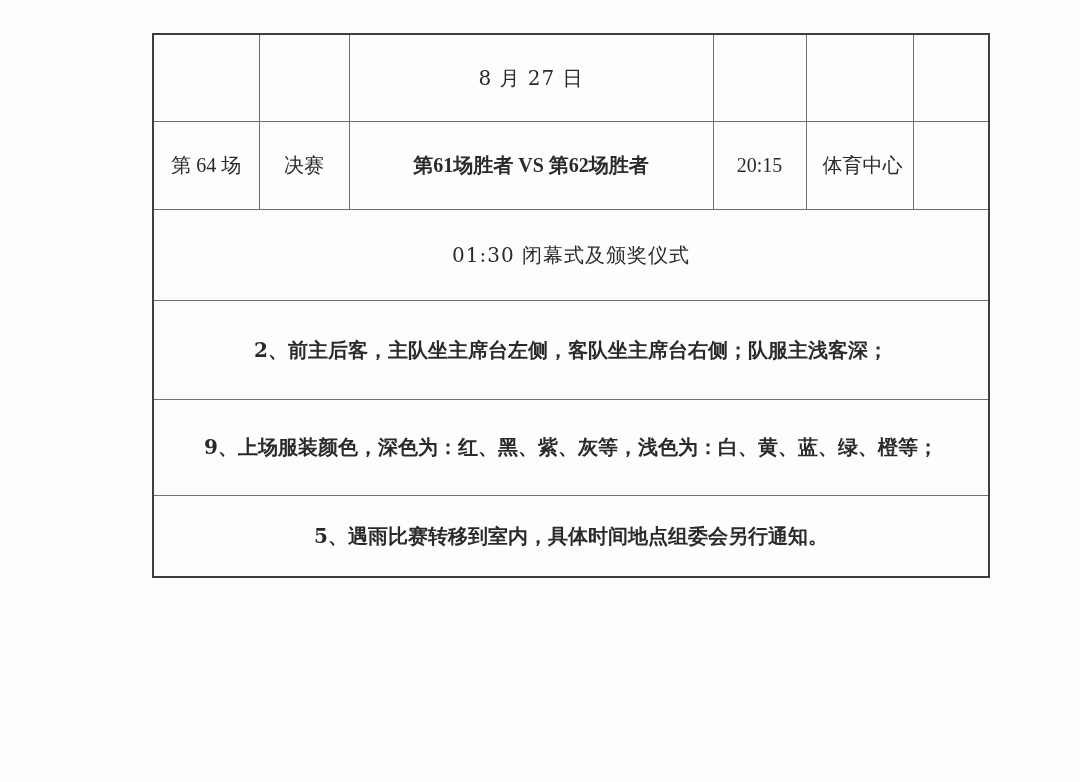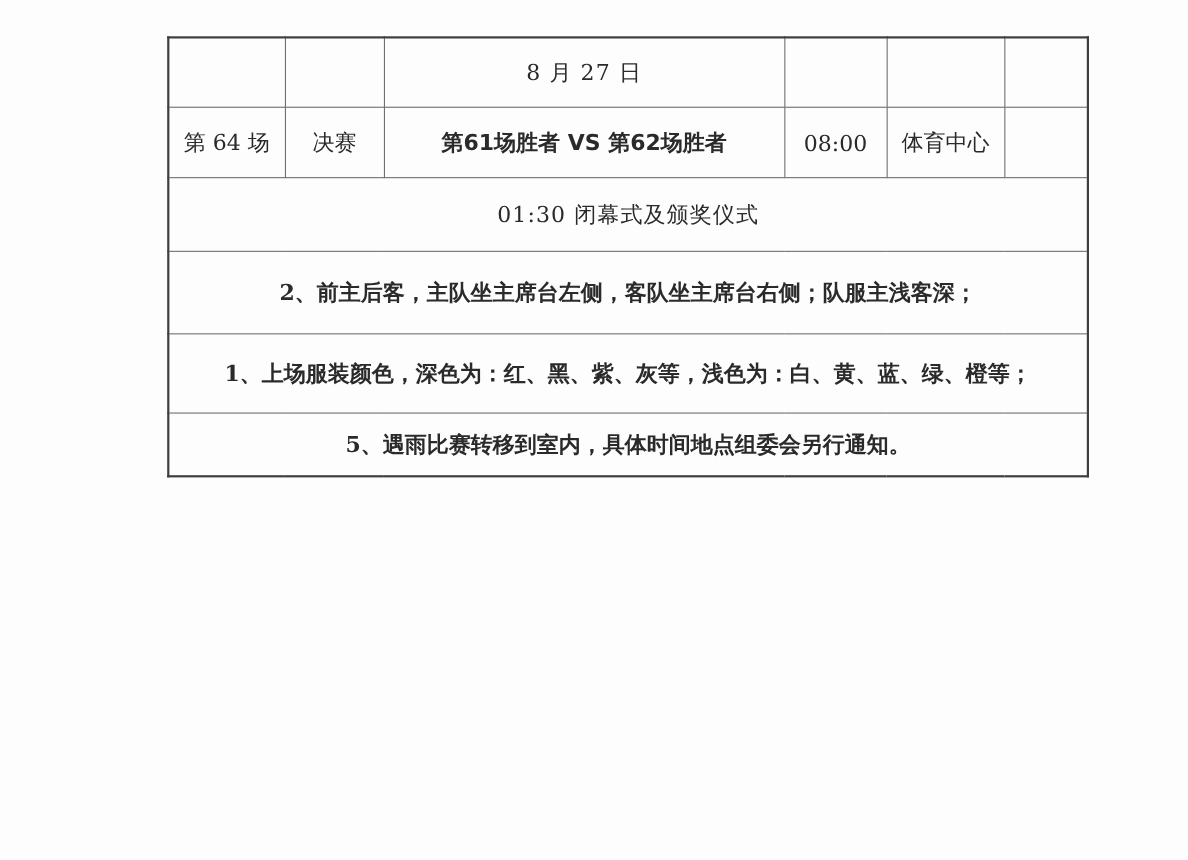--- a/index.html
+++ b/index.html
@@ -24,35 +24,35 @@
     border-collapse: collapse;
     table-layout: fixed;
     border: 2px solid #3e3e3e;
   }
   table.schedule td {
     border: 1px solid #6f6f6f;
     text-align: center;
     vertical-align: middle;
     font-size: 20px;
     color: #2a2a2a;
-    padding: 4px;
+    padding: 16px;
     overflow: hidden;
     white-space: nowrap;
   }
   
   col.c1 { width: 106px; }
   col.c2 { width: 90px; }
   col.c3 { width: 364px; }
   col.c4 { width: 93px; }
   col.c5 { width: 107px; }
   col.c6 { width: 76px; }
   
   tr.r1  td { height: 54px; }
   tr.r2  td { height: 56px; }
-  tr.r3  td { height: 55px; }
+  tr.r3  td { height: 55px; font-family: Liberation Serif, serif; }
   tr.r4  td { height: 58px; }
   tr.r5  td { height: 71px; }
   tr.r6  td { height: 76px; }
   tr.r7  td { height: 66px; margin-left: 28px; }
   tr.r8  td { height: 83px; }
   tr.r9  td { height: 63px; }
   tr.r10 td { height: 48px; }
   tr.r11 td { height: 51px; }
 
   td.date-cell {
@@ -110,34 +110,34 @@
       <td></td>
       <td></td>
       <td></td>
     </tr>
 
 
     <tr class="r3">
       <td>第 64 场</td>
       <td>决赛</td>
       <td class="matchup-cell">第61场胜者 VS 第62场胜者</td>
-      <td class="time-cell">08:00</td>
+      <td class="time-cell">20:15</td>
       <td class="venue-cell">体育中心</td>
       <td></td>
     </tr>
 
     <tr class="r4">
       <td colspan="6" class="closing-cell">01:30 闭幕式及颁奖仪式</td>
     </tr>
 
 
     <tr class="r7">
       <td colspan="6" class="note-cell">2、前主后客，主队坐主席台左侧，客队坐主席台右侧；队服主浅客深；</td>
     </tr>
     <tr class="r9">
-      <td colspan="6" class="note-cell">1、上场服装颜色，深色为：红、黑、紫、灰等，浅色为：白、黄、蓝、绿、橙等；</td>
+      <td colspan="6" class="note-cell">9、上场服装颜色，深色为：红、黑、紫、灰等，浅色为：白、黄、蓝、绿、橙等；</td>
     </tr>
     <tr class="r10">
       <td colspan="6" class="note-cell">5、遇雨比赛转移到室内，具体时间地点组委会另行通知。</td>
     </tr>
   </tbody>
     </table>
 </div>
 
 </body></html>

